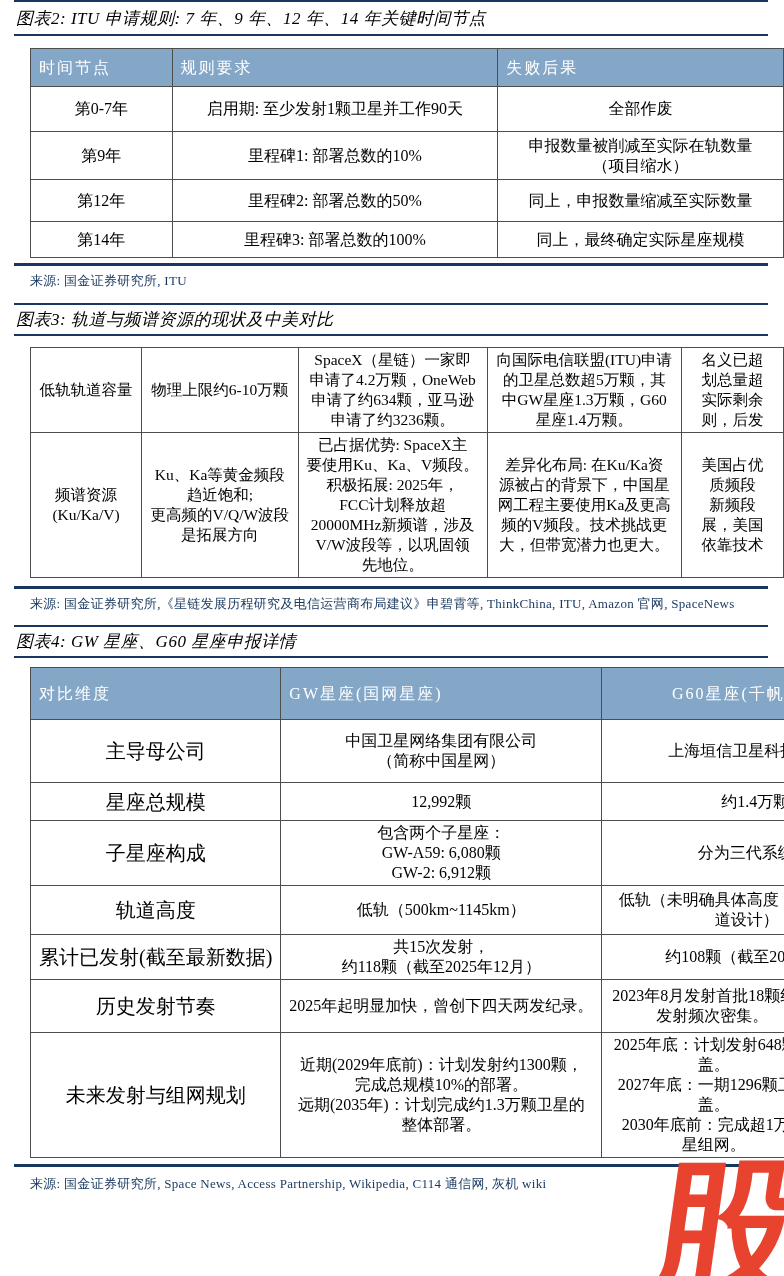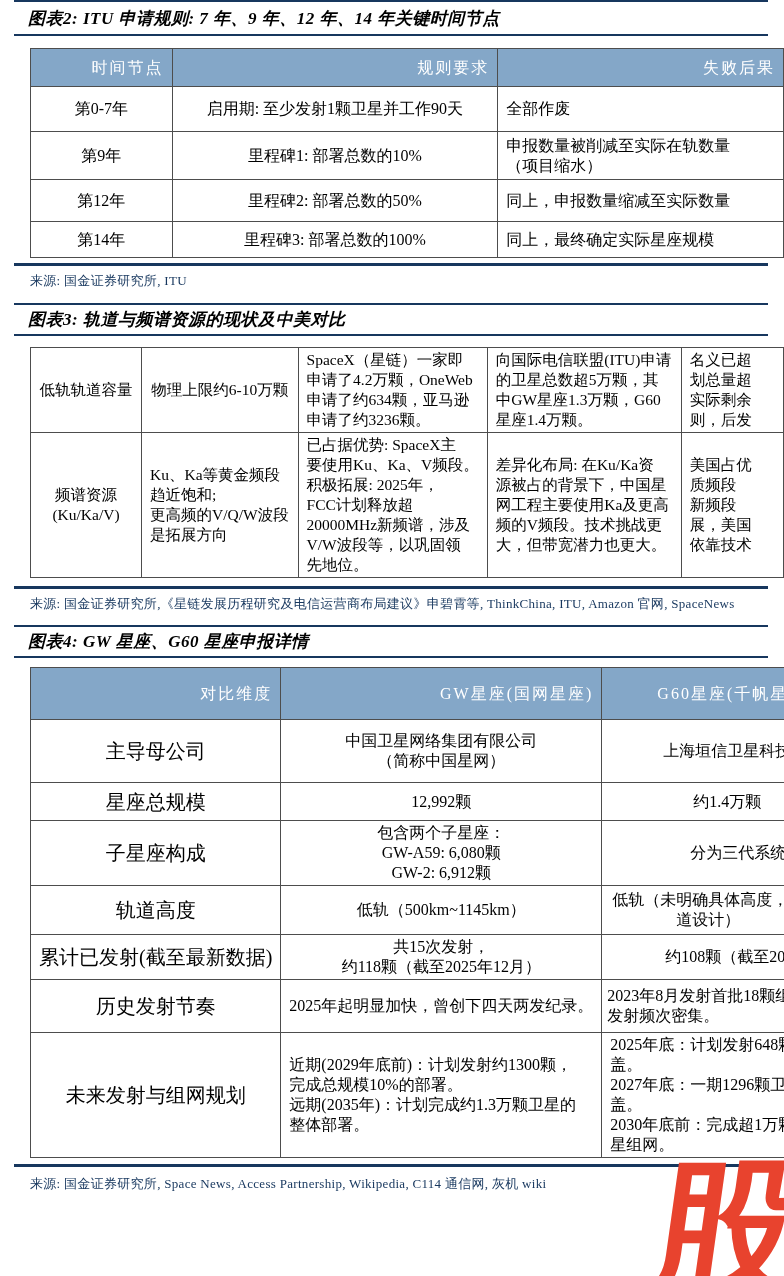--- a/index.html
+++ b/index.html
@@ -5,40 +5,40 @@
   html,body{margin:0;padding:0;}
   body{
     width:784px;height:1276px;overflow:hidden;position:relative;
     background:#ffffff;color:#000;
     font-family:"Liberation Serif","DejaVu Serif",serif;
   }
   .rule{background:#17375e;margin-left:14px;width:754px;}
   .r2{height:2px}
   .r3{height:3px}
   .fig-title{
-    margin:6px 0 5px 28px;font-size:17px;font-weight:bold;font-style:italic;
+    margin:6px 0 5px 16px;font-size:17px;font-weight:normal;font-style:italic;
     letter-spacing:0.5px;line-height:21px;
   }
   .fig-title.tight{margin-top:4px;margin-bottom:4px;}
   .src{
     margin:7px 0 0 30px;font-size:13px;line-height:16px;color:#17375e;
     letter-spacing:0.3px;
   }
   table{border-collapse:collapse;table-layout:fixed;margin-left:30px;}
   td,th{
     border:1px solid #4d4d4d;vertical-align:middle;
     font-size:16px;line-height:20px;white-space:pre;
     padding:2px 8px;box-sizing:border-box;overflow:visible;
   }
   th{
     background:#84a7c8;color:#ffffff;font-weight:normal;
-    letter-spacing:2px;text-align:right;
+    letter-spacing:2px;text-align:left;
   }
   .ta-c{text-align:center}
-  .ta-l{text-align:left}
+  .ta-l{text-align:center}
   .t2{margin-top:12px}
   .t2 tr:nth-child(1){height:38px}
   .t2 tr:nth-child(2){height:45px}
   .t2 tr:nth-child(3){height:48px}
   .t2 tr:nth-child(4){height:42px}
   .t2 tr:nth-child(5){height:36px}
   .t3{margin-top:11px}
   .t3 td{font-size:15.5px}
   .t3 tr:nth-child(1){height:31px}
   .t3 tr:nth-child(2){height:88px}

